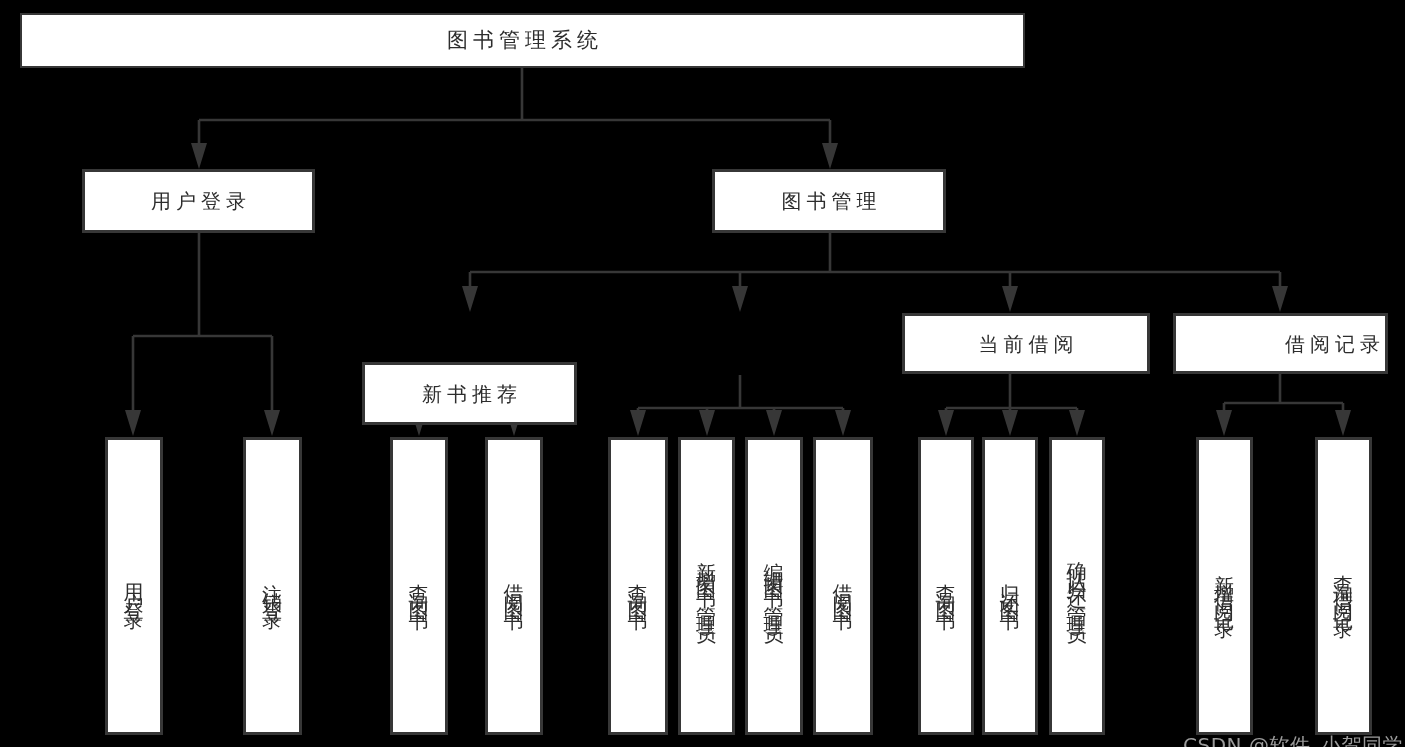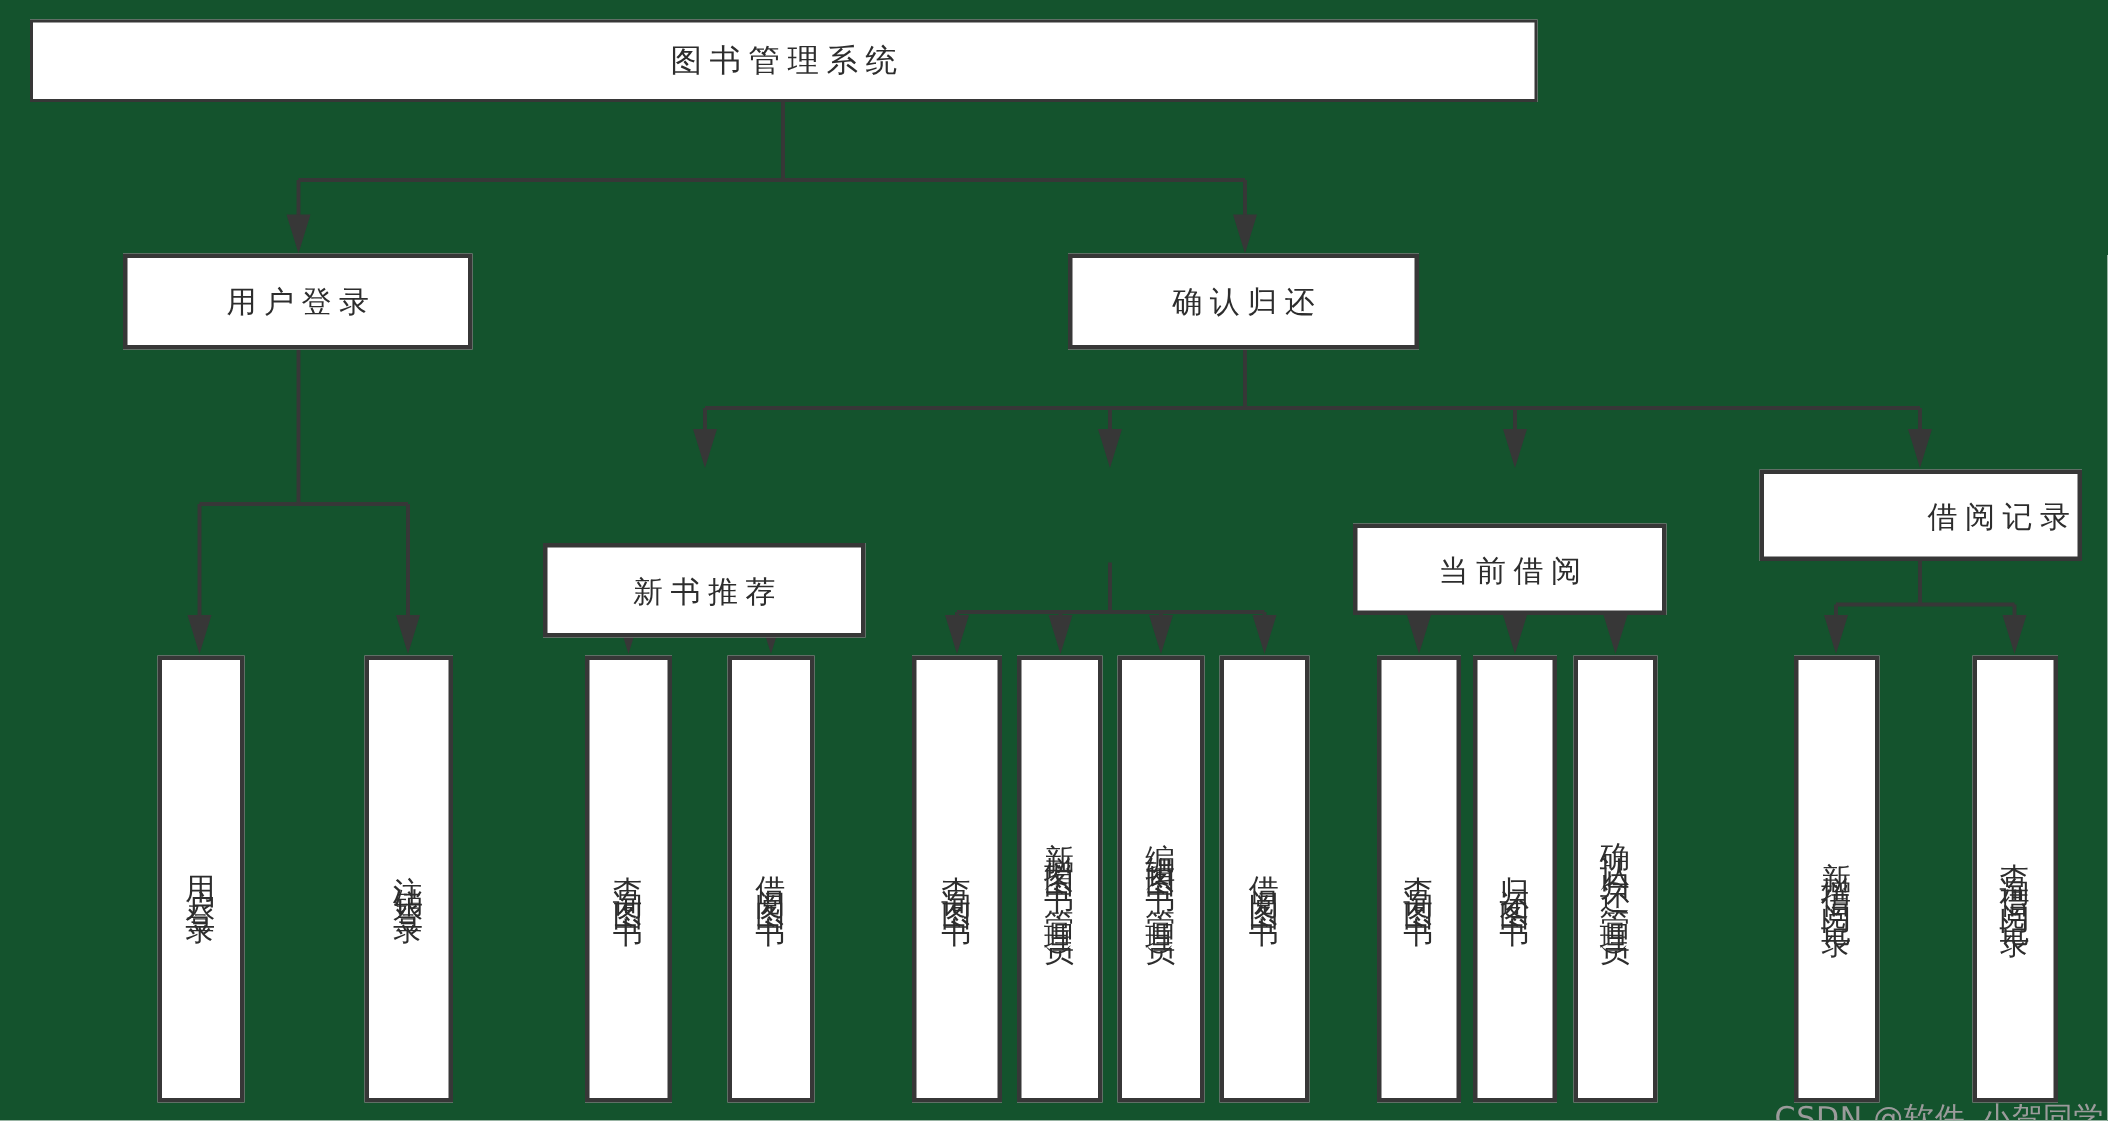--- a/index.html
+++ b/index.html
@@ -1,20 +1,20 @@
 <!DOCTYPE html>
 <html><head>
 <meta charset="utf-8">
 <style>
   html, body { margin: 0; padding: 0; background: #ffffff; }
   .stage {
     position: relative;
     width: 1405px;
     height: 747px;
-    background: #14532d;
+    background: #000000;
     font-family: "DejaVu Sans", "Liberation Sans", sans-serif;
     overflow: hidden;
   }
   svg.wires {
     position: absolute;
     left: 0; top: 0;
     z-index: 1;
   }
   .node {
     position: absolute;
@@ -94,27 +94,27 @@
   </svg>
 
   <div class="node h root" style="left:20px; top:13px; width:1005px; height:55px;">
     <span class="lbl">图书管理系统</span>
   </div>
 
   <div class="node h" style="left:82px; top:169px; width:233px; height:64px;">
     <span class="lbl">用户登录</span>
   </div>
   <div class="node h" style="left:712px; top:169px; width:234px; height:64px;">
-    <span class="lbl">确认归还</span>
+    <span class="lbl">图书管理</span>
   </div>
 
   <div class="node h" style="left:362px; top:323px; width:215px; height:63px;margin-top:39px;">
     <span class="lbl">新书推荐</span>
   </div>
-  <div class="node h" style="left:902px; top:313px; width:209px; height:61px;margin-top:36px;">
+  <div class="node h" style="left:902px; top:313px; width:248px; height:61px;">
     <span class="lbl">当前借阅</span>
   </div>
   <div class="node h" style="left:1173px; top:313px; width:215px; height:61px;justify-content:flex-end;">
     <span class="lbl">借阅记录</span>
   </div>
 
   <div class="node v" style="left:105px; top:437px; width:58px; height:298px;">
     <span class="lbl">用户登录</span>
   </div>
   <div class="node v" style="left:243px; top:437px; width:59px; height:298px;">

